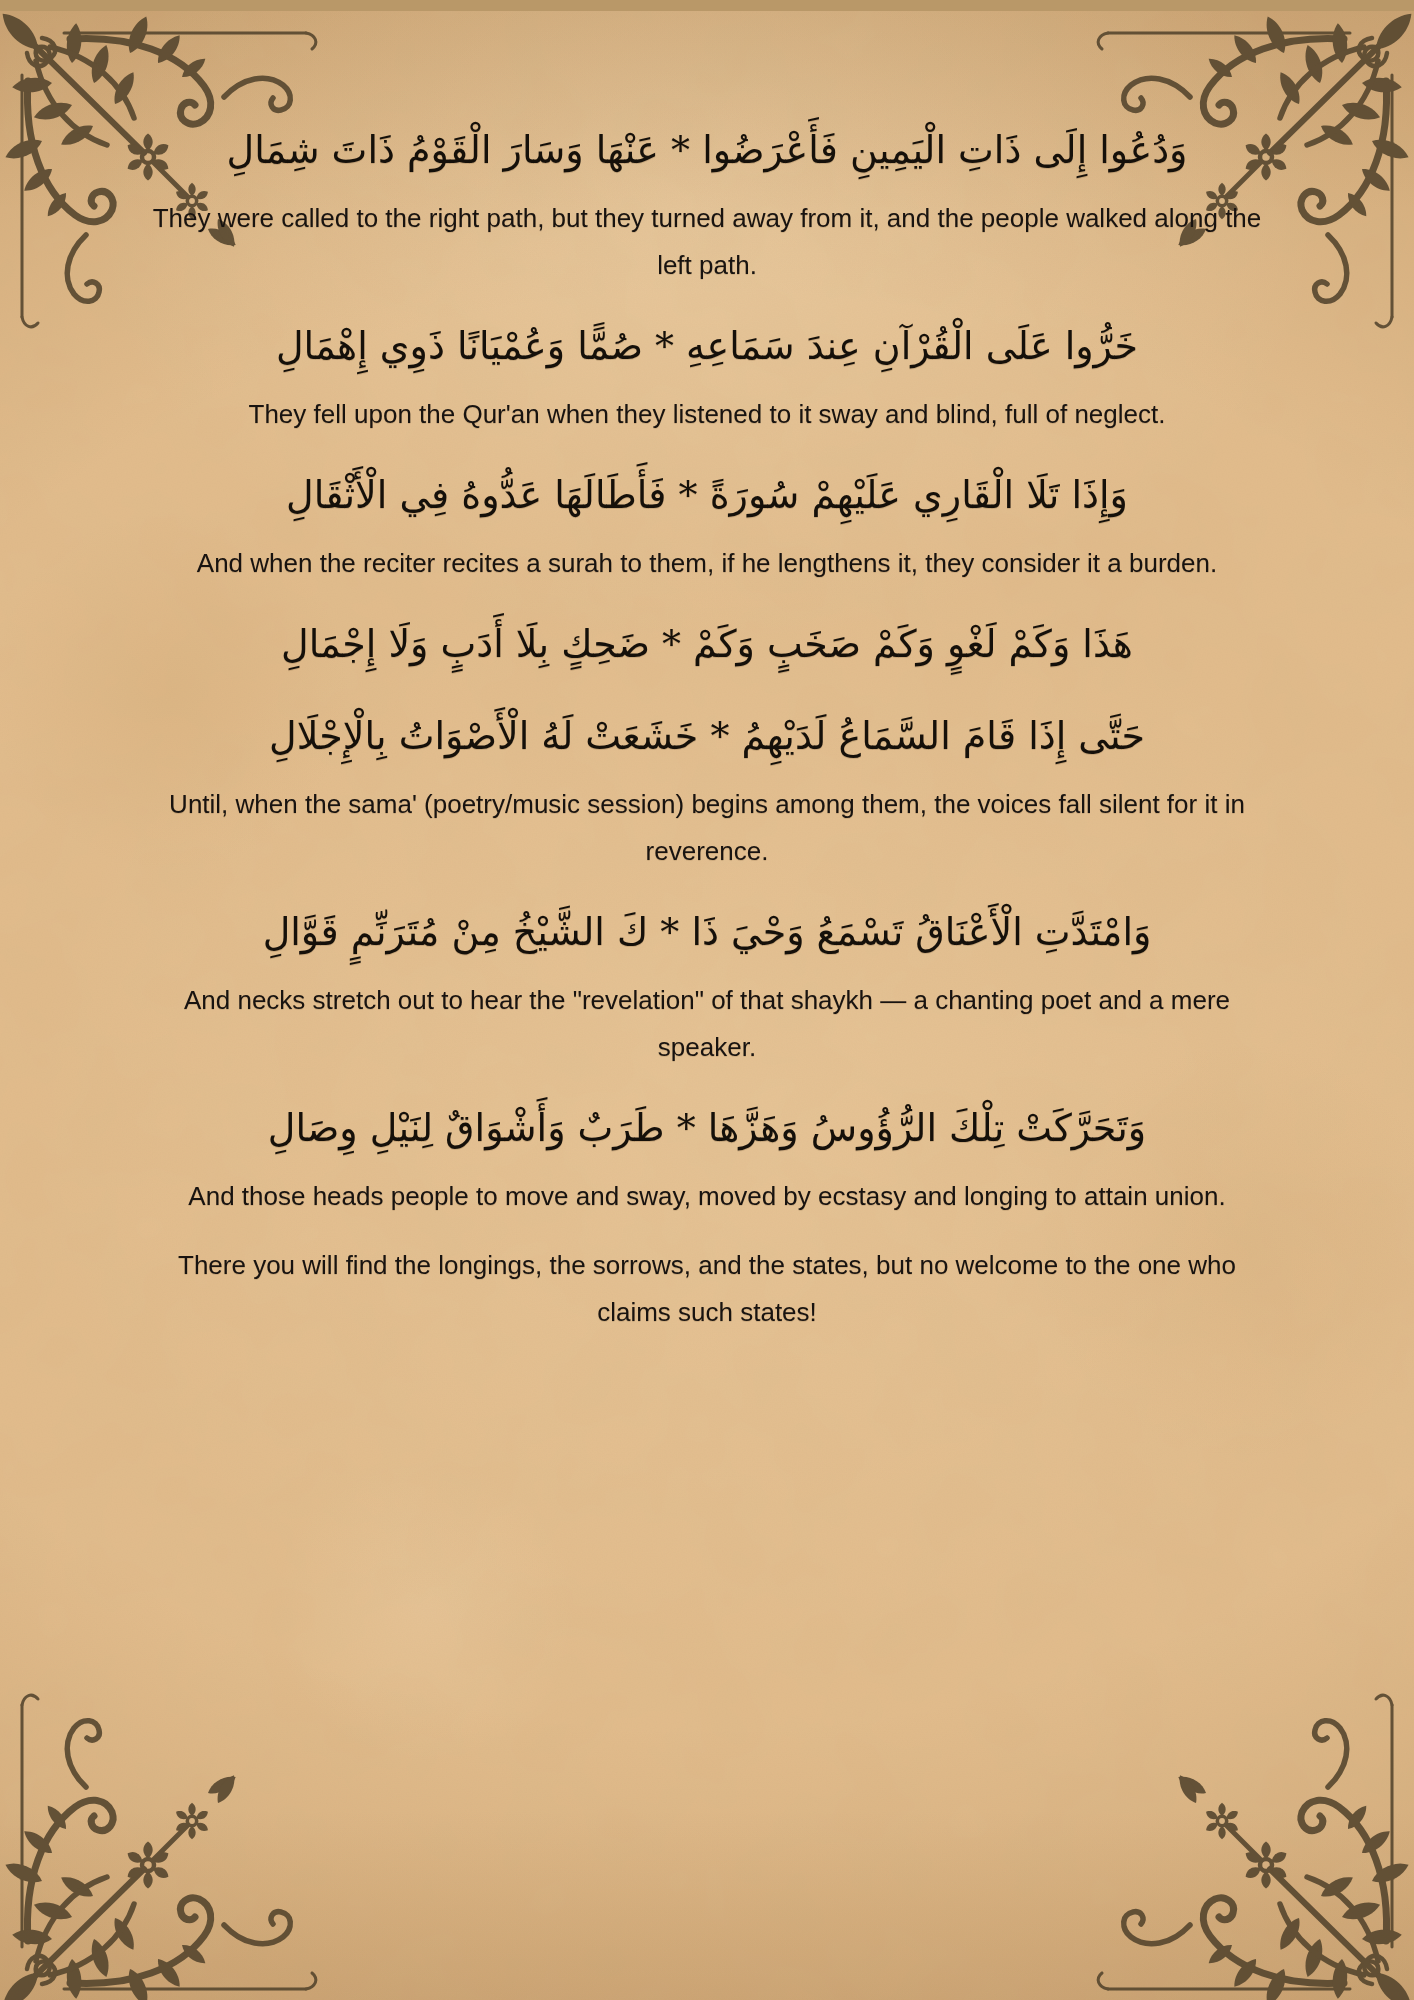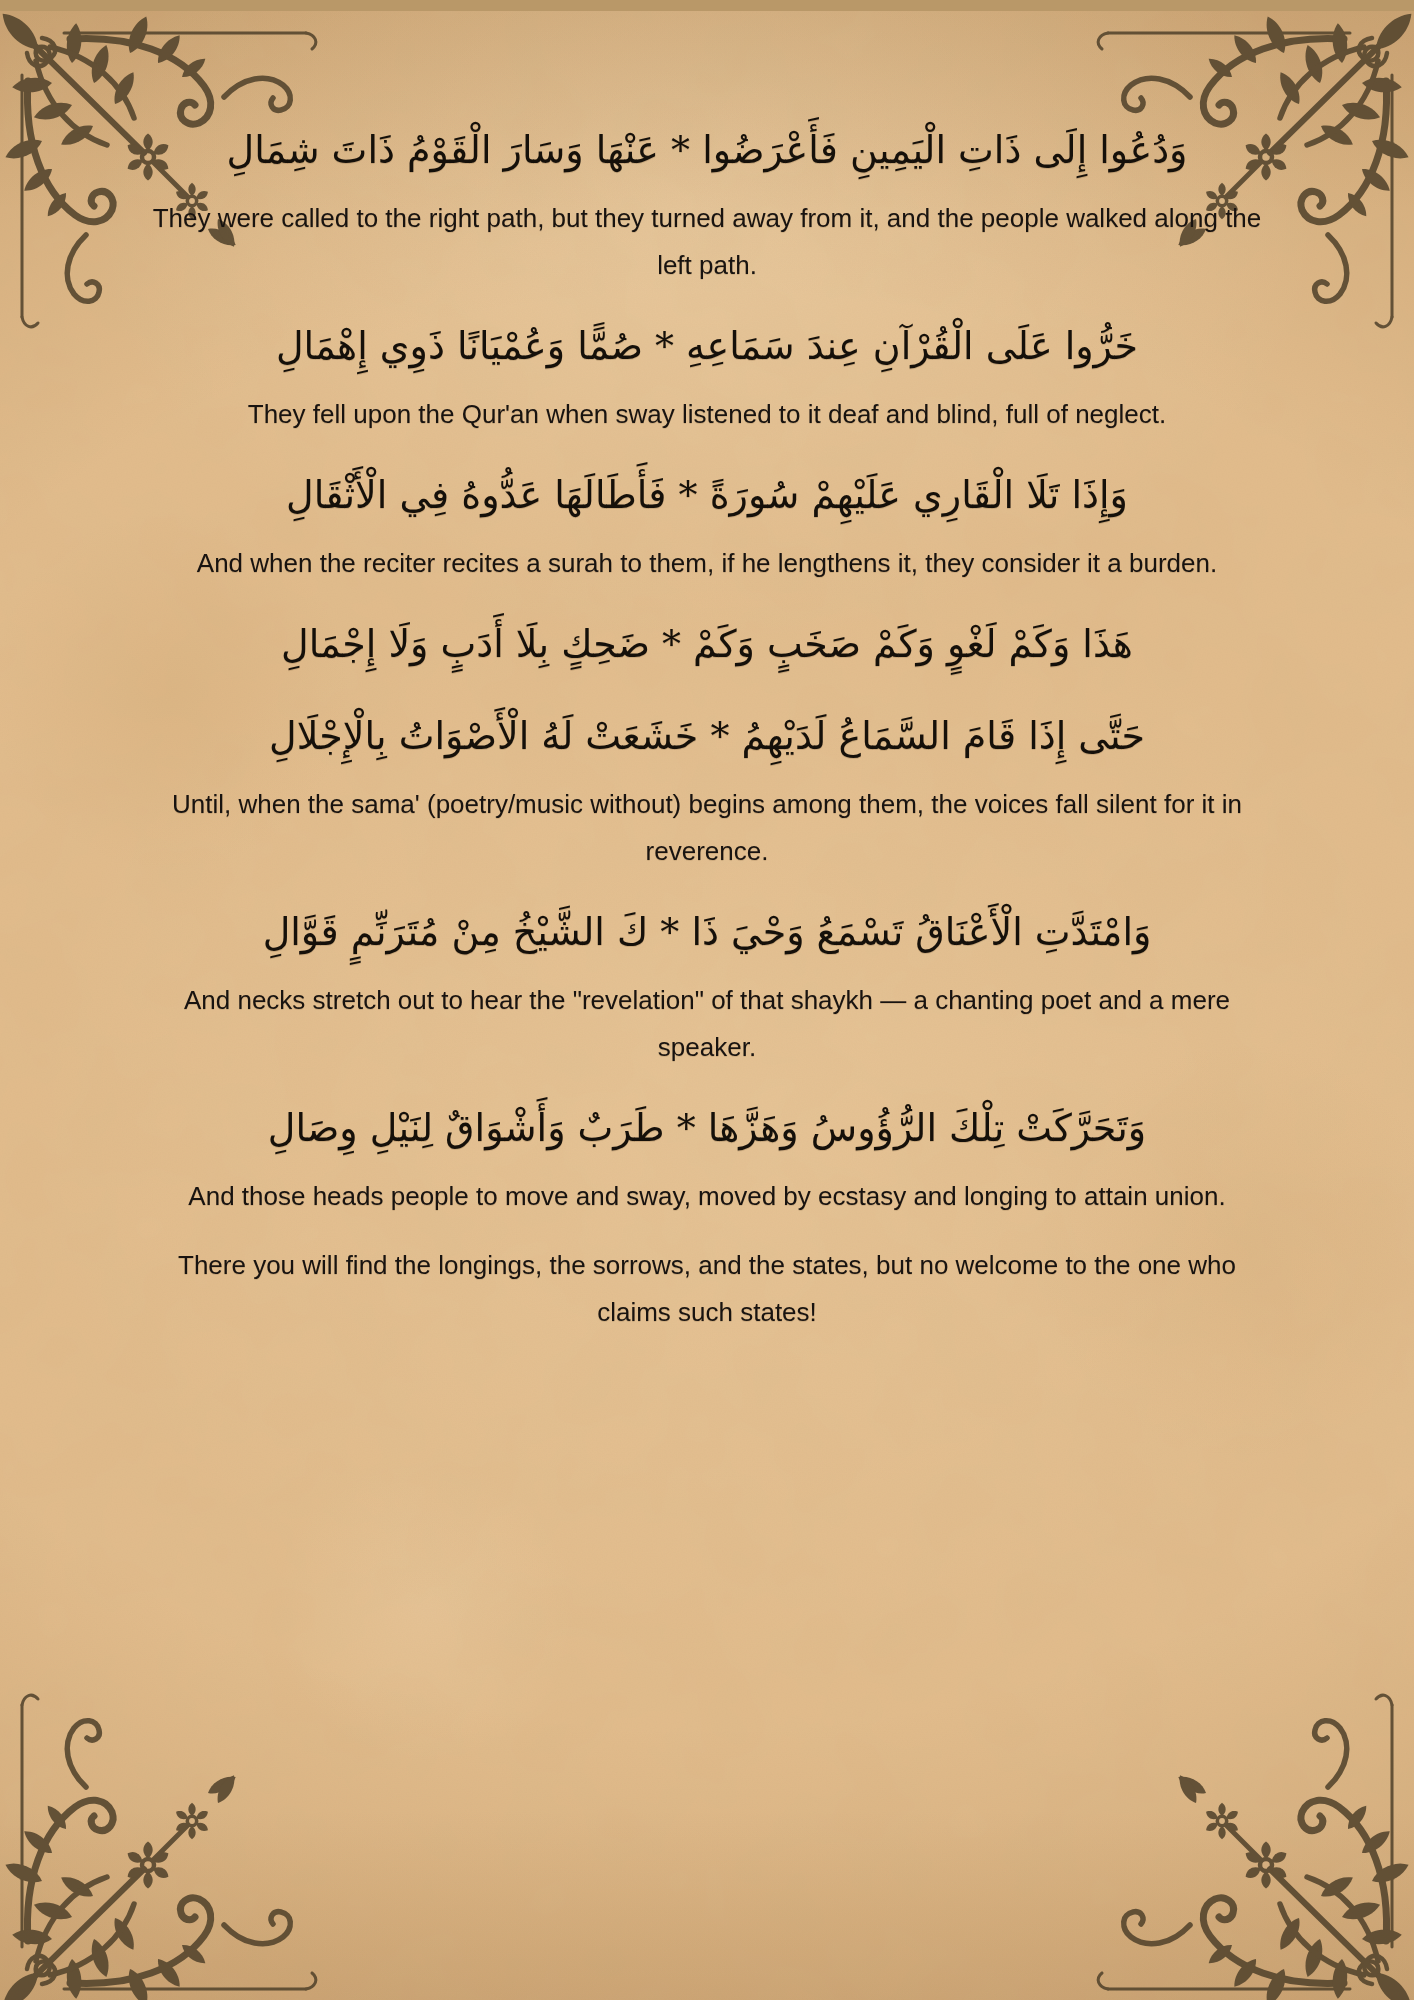--- a/index.html
+++ b/index.html
@@ -139,36 +139,36 @@
 
   <main class="content">
 
     <section class="verse">
       <div class="arabic" dir="rtl" lang="ar">وَدُعُوا إِلَى ذَاتِ الْيَمِينِ فَأَعْرَضُوا * عَنْهَا وَسَارَ الْقَوْمُ ذَاتَ شِمَالِ</div>
       <div class="english">They were called to the right path, but they turned away from it, and the people walked along the left path.</div>
     </section>
 
     <section class="verse">
       <div class="arabic" dir="rtl" lang="ar">خَرُّوا عَلَى الْقُرْآنِ عِندَ سَمَاعِهِ * صُمًّا وَعُمْيَانًا ذَوِي إِهْمَالِ</div>
-      <div class="english">They fell upon the Qur'an when sway listened to it deaf and blind, full of neglect.</div>
+      <div class="english">They fell upon the Qur'an when they listened to it sway and blind, full of neglect.</div>
     </section>
 
     <section class="verse">
       <div class="arabic" dir="rtl" lang="ar">وَإِذَا تَلَا الْقَارِي عَلَيْهِمْ سُورَةً * فَأَطَالَهَا عَدُّوهُ فِي الْأَثْقَالِ</div>
       <div class="english">And when the reciter recites a surah to them, if he lengthens it, they consider it a burden.</div>
     </section>
 
 
     <section class="verse">
       <div class="arabic" dir="rtl" lang="ar">هَذَا وَكَمْ لَغْوٍ وَكَمْ صَخَبٍ وَكَمْ * ضَحِكٍ بِلَا أَدَبٍ وَلَا إِجْمَالِ</div>
     </section>
 
     <section class="verse">
       <div class="arabic" dir="rtl" lang="ar">حَتَّى إِذَا قَامَ السَّمَاعُ لَدَيْهِمُ * خَشَعَتْ لَهُ الْأَصْوَاتُ بِالْإِجْلَالِ</div>
-      <div class="english">Until, when the sama' (poetry/music without) begins among them, the voices fall silent for it in reverence.</div>
+      <div class="english">Until, when the sama' (poetry/music session) begins among them, the voices fall silent for it in reverence.</div>
     </section>
 
     <section class="verse">
       <div class="arabic" dir="rtl" lang="ar">وَامْتَدَّتِ الْأَعْنَاقُ تَسْمَعُ وَحْيَ ذَا * كَ الشَّيْخُ مِنْ مُتَرَنِّمٍ قَوَّالِ</div>
       <div class="english">And necks stretch out to hear the "revelation" of that shaykh — a chanting poet and a mere speaker.</div>
     </section>
 
     <section class="verse">
       <div class="arabic" dir="rtl" lang="ar">وَتَحَرَّكَتْ تِلْكَ الرُّؤُوسُ وَهَزَّهَا * طَرَبٌ وَأَشْوَاقٌ لِنَيْلِ وِصَالِ</div>
       <div class="english">And those heads people to move and sway, moved by ecstasy and longing to attain union.</div>

